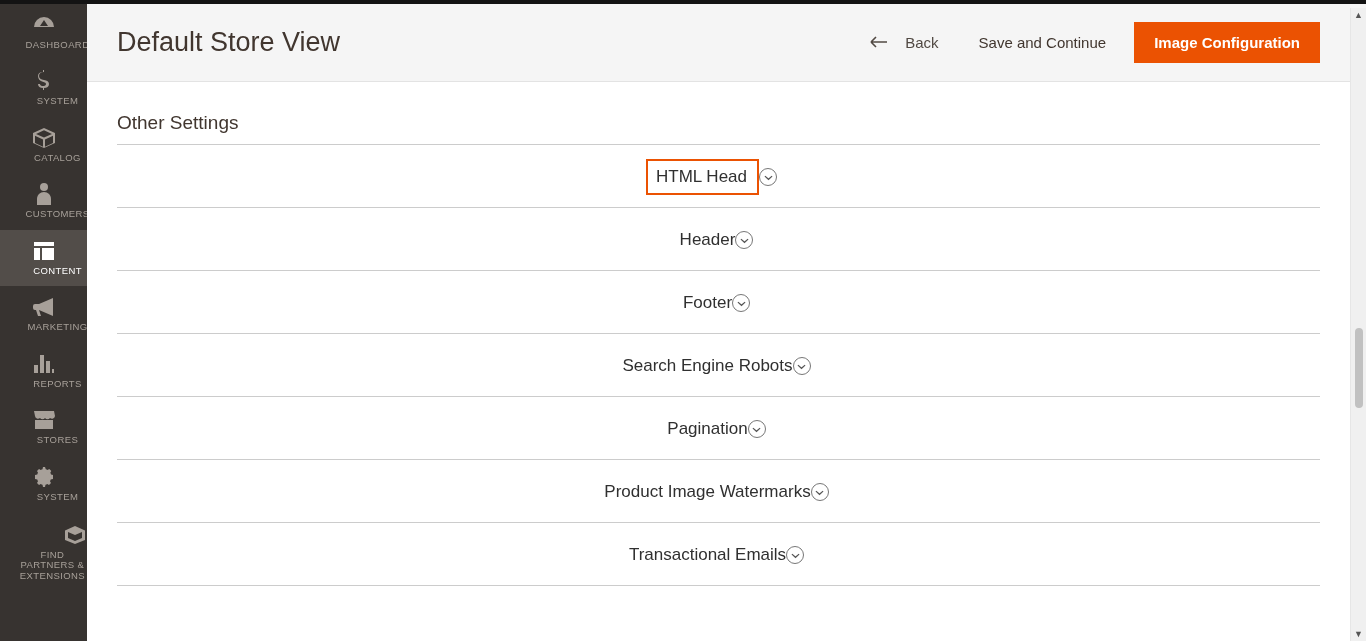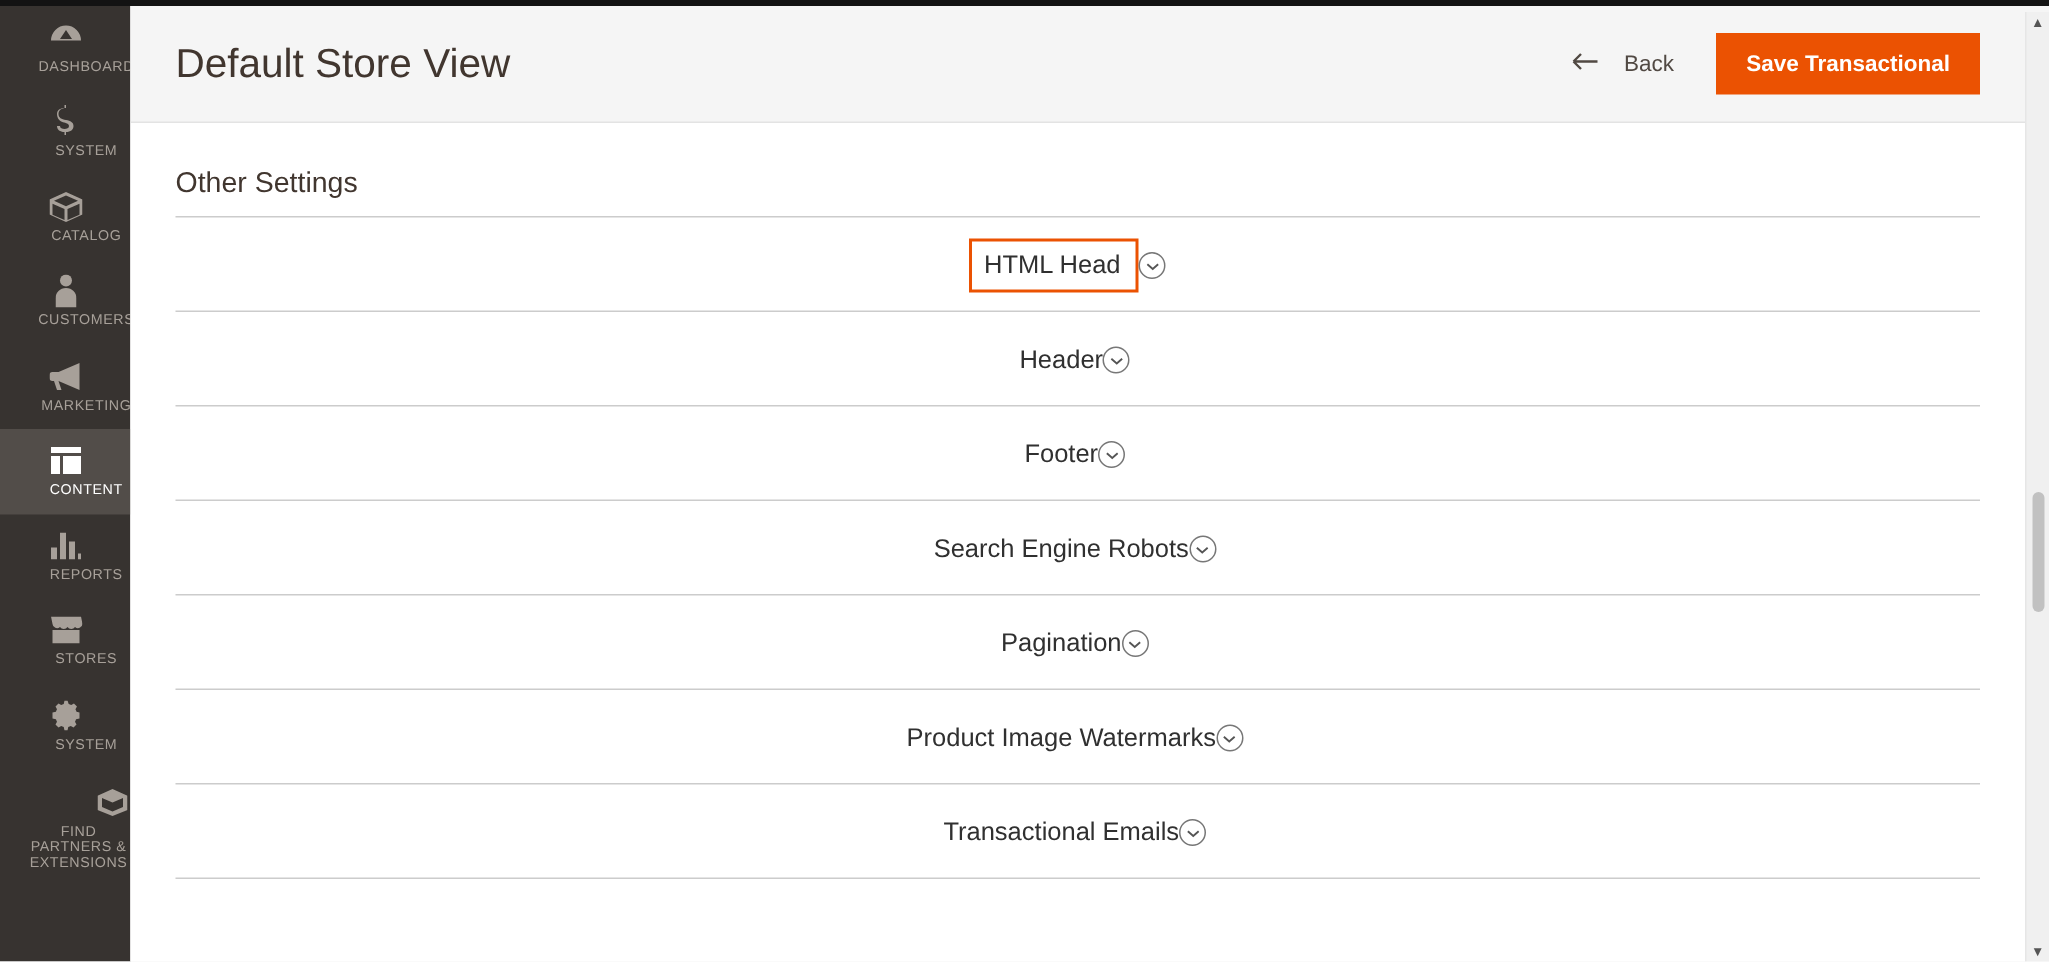--- a/index.html
+++ b/index.html
@@ -67,35 +67,35 @@
     </div>
     <div class="side-item">
       <span class="icon">
         <svg width="14" height="22" viewBox="0 0 14 22" fill="currentColor">
             <circle cx="7" cy="4" r="4"></circle>
             <path d="M7 9c-4 0-7 3-7 7v6h14v-6c0-4-3-7-7-7z"></path>
           </svg>
       </span>
       <span class="label">CUSTOMERS</span>
     </div>
+    <div class="side-item active">
+      <span class="icon">
+        <svg width="20" height="18" viewBox="0 0 20 18" fill="currentColor">
+            <path d="M0 0h20v4H0zm0 6h6v12H0zm8 0h12v12H8z"></path>
+          </svg>
+      </span>
+      <span class="label">CONTENT</span>
+    </div>
     <div class="side-item">
       <span class="icon">
         <svg width="22" height="18" viewBox="0 0 22 18" fill="currentColor">
             <path d="M20 0 6 6H2a2 2 0 0 0-2 2v2a2 2 0 0 0 2 2h1l2 6h3l-2-6 14 6z"></path>
           </svg>
       </span>
       <span class="label">MARKETING</span>
-    </div>
-    <div class="side-item active">
-      <span class="icon">
-        <svg width="20" height="18" viewBox="0 0 20 18" fill="currentColor">
-            <path d="M0 0h20v4H0zm0 6h6v12H0zm8 0h12v12H8z"></path>
-          </svg>
-      </span>
-      <span class="label">CONTENT</span>
     </div>
     <div class="side-item">
       <span class="icon">
         <svg width="20" height="18" viewBox="0 0 20 18" fill="currentColor">
             <rect x="0" y="10" width="4" height="8"></rect>
             <rect x="6" y="0" width="4" height="18"></rect>
             <rect x="12" y="6" width="4" height="12"></rect>
             <rect x="18" y="14" width="2" height="4"></rect>
           </svg>
       </span>
@@ -132,21 +132,22 @@
       <h1 class="page-title">Default Store View</h1>
       <div class="actions">
         <button class="btn-back">
           <span>
             <svg width="18" height="12" viewBox="0 0 18 12" fill="none" stroke="#514943" stroke-width="1.6">
                 <path d="M17 6H1m0 0 5-5M1 6l5 5"></path>
               </svg>
           </span>
           <span>Back</span>
         </button>
-        <button class="btn-primary">Save Transactional</button>
+        <button class="btn-link">Save and Continue</button>
+        <button class="btn-primary">Image Configuration</button>
       </div>
     </div>
 
     <div class="content">
       <div class="content-wrap">
         <h2 class="section-title">Other Settings</h2>
         <hr class="hr">
 
         <div class="row highlight">
           <span class="label-box"><span class="label">HTML Head</span></span>

